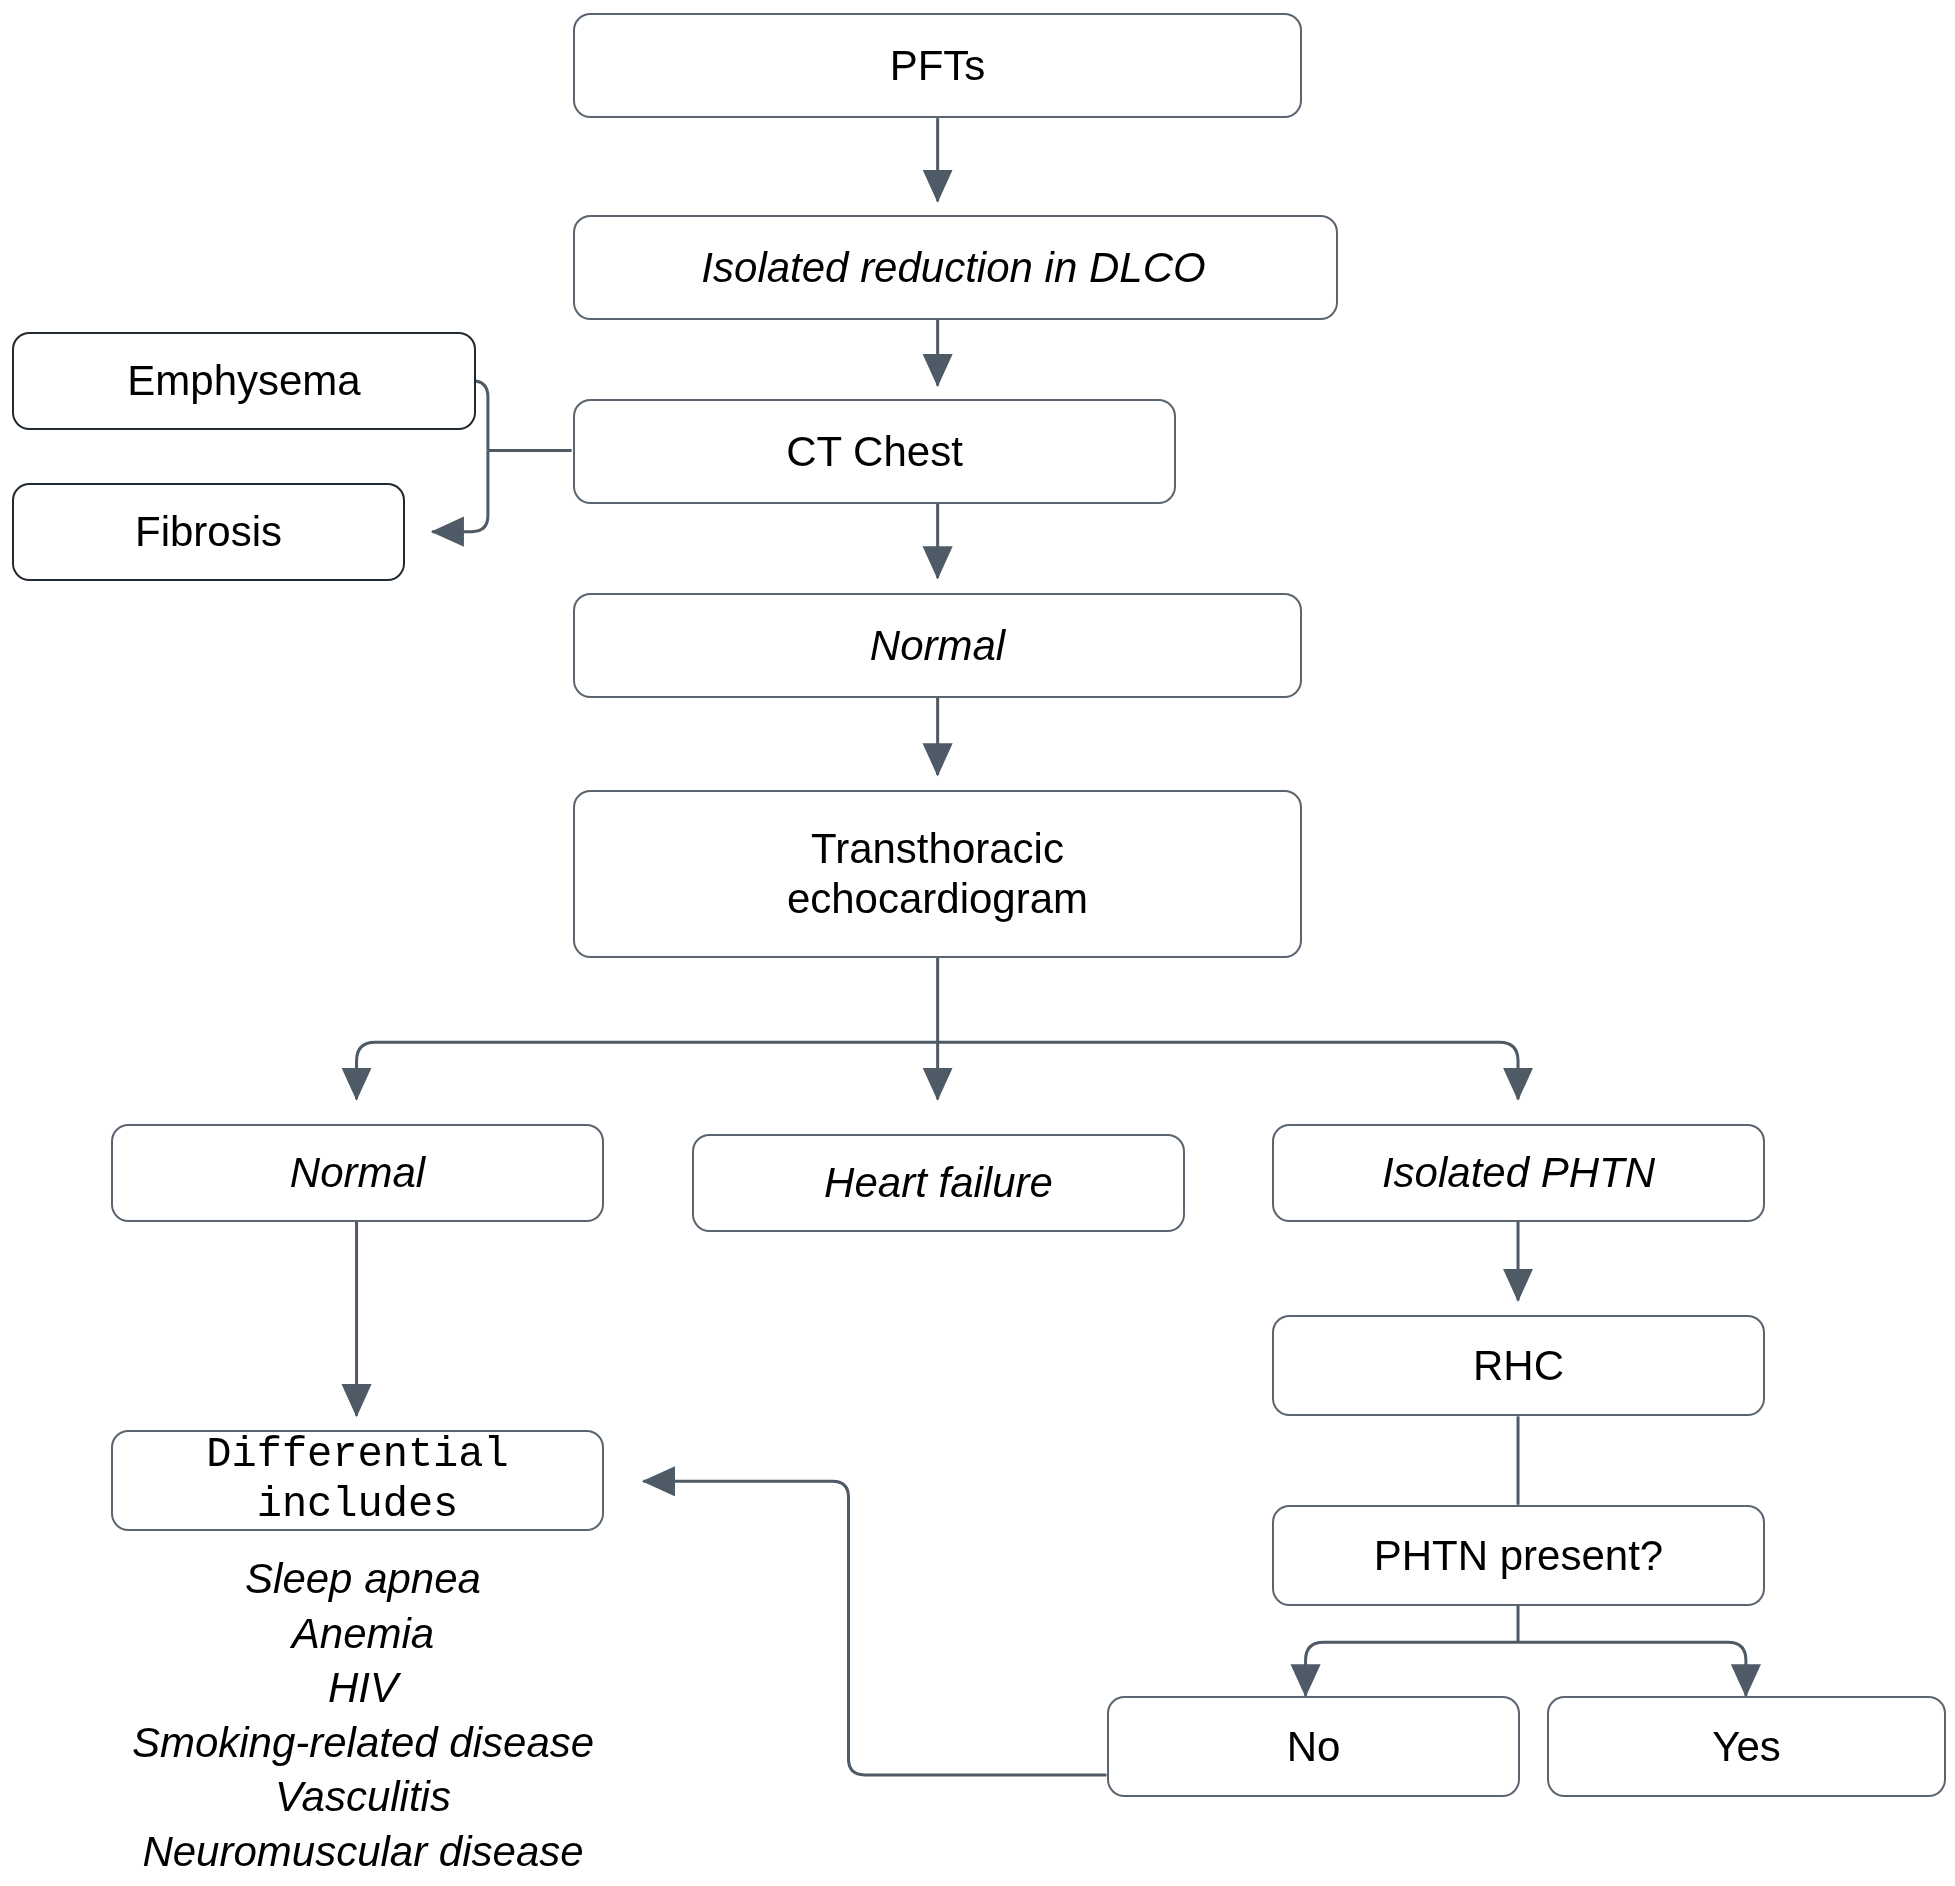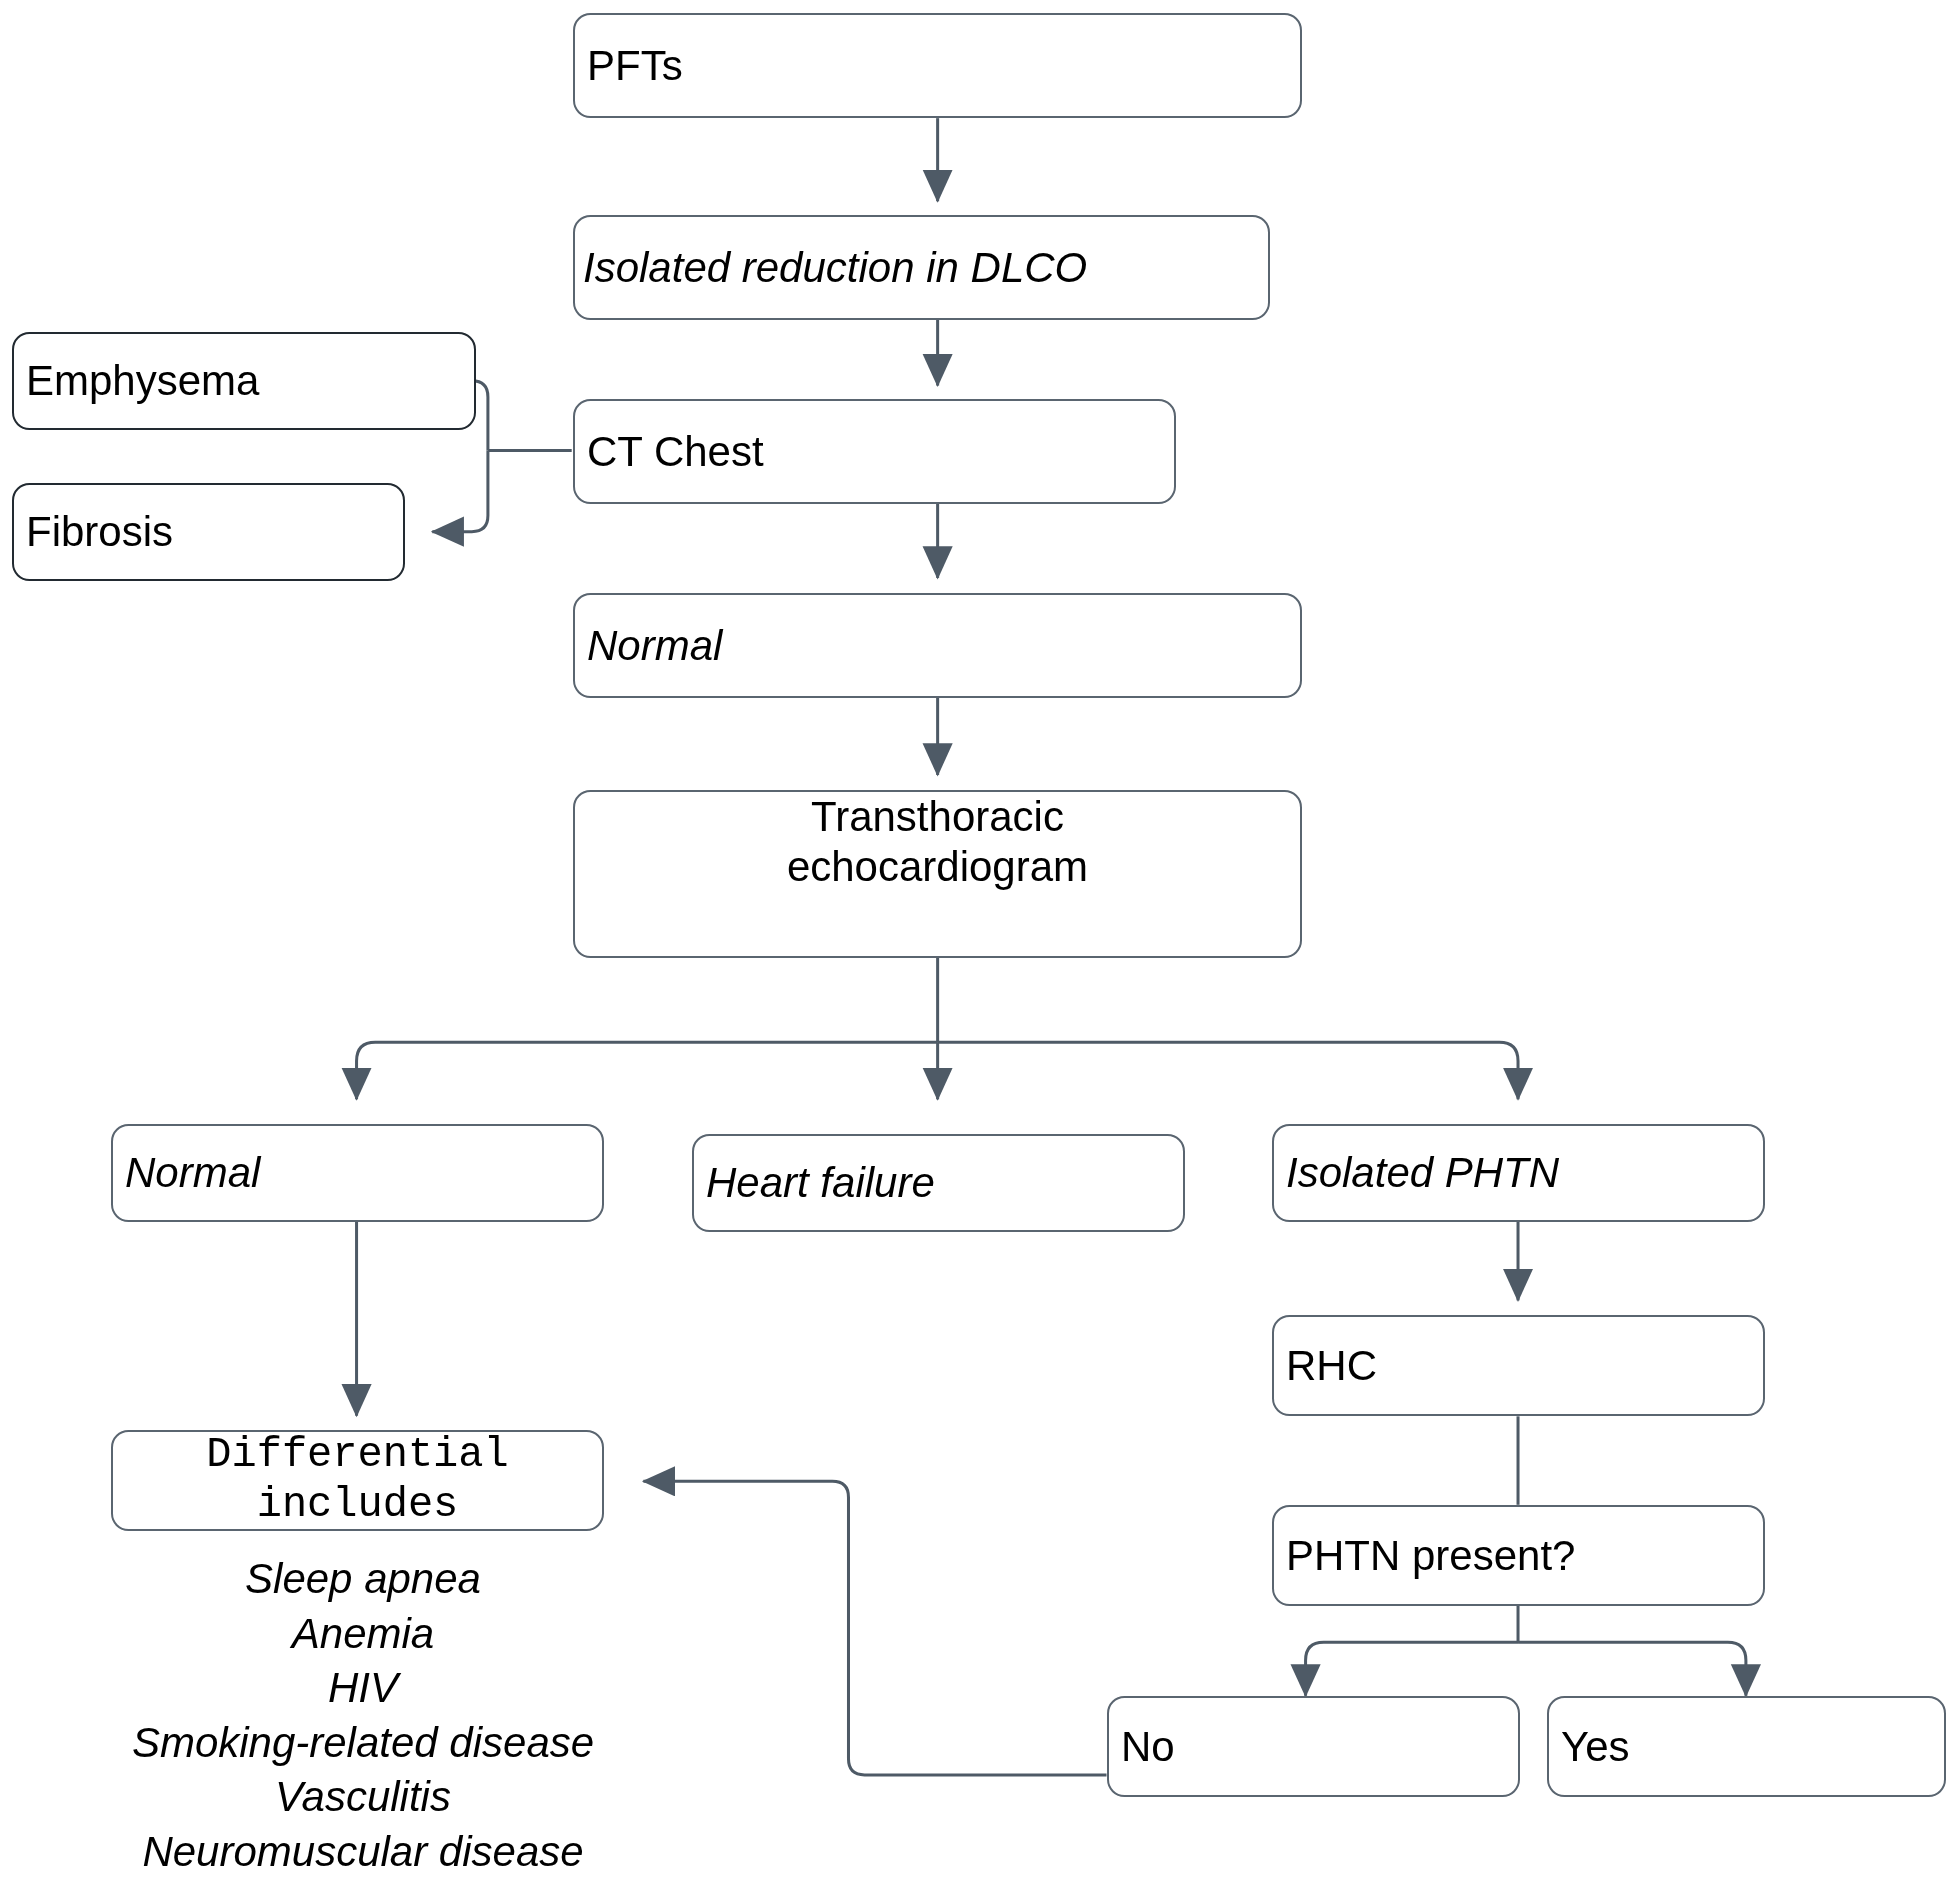--- a/index.html
+++ b/index.html
@@ -7,20 +7,21 @@
   #stage{position:relative;width:1955px;height:1887px;background:#fff;overflow:hidden;}
   svg#wires{position:absolute;left:0;top:0;width:1955px;height:1887px;}
   .node{
     position:absolute;
     box-sizing:border-box;
     background:#ffffff;
     border:2px solid #5a6570;
     border-radius:17.4px;
     display:flex;
     align-items:center;
+    justify-content:center;
     text-align:center;
     color:#000000;
     font-size:42px;
     line-height:1.18;
     padding:0 12px;
   }
   .node.em{font-style:italic;}
   .node.dark{border-color:#222a31;}
   .difflist{
     position:absolute;
@@ -75,21 +76,21 @@
       <path d="M2265,2450 L2578,2450 Q2605,2450 2605,2477 L2605,2530" marker-end="url(#ah)"></path>
 
       <path d="M1651,2648 L1290,2648 Q1266,2648 1266,2624 L1266,2234 Q1266,2210 1242,2210 L960,2210" marker-end="url(#ah)"></path>
     </g>
   </svg>
 
   <div class="node" style="left:573px;top:13.4px;width:729px;height:105px;">
     <span>PFTs</span>
   </div>
 
-  <div class="node em" style="left:573px;top:215px;width:697px;height:105px;padding-left:8px;">
+  <div class="node em" style="left:573px;top:215px;width:765px;height:105px;padding-left:8px;">
     <span>Isolated reduction in DLCO</span>
   </div>
 
   <div class="node dark" style="left:12px;top:332px;width:464px;height:98px;">
     <span>Emphysema</span>
   </div>
 
   <div class="node" style="left:573px;top:399px;width:603px;height:105px;">
     <span>CT Chest</span>
   </div>

